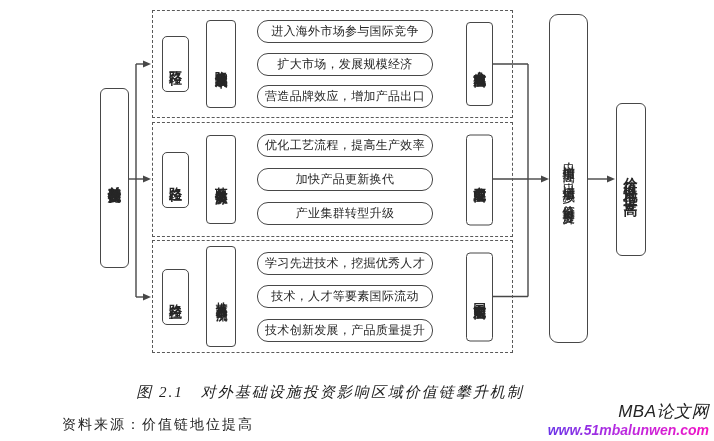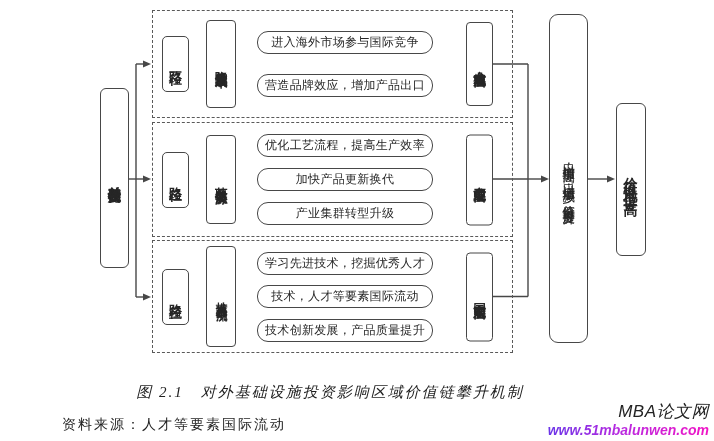--- a/index.html
+++ b/index.html
@@ -71,20 +71,21 @@
 
   <div class="group" style="top:10px;height:108px;">
     <div class="box path-box">
       <span class="vtext">路径一</span>
     </div>
     <div class="box mech-box" style="top:9px;bottom:9px;">
       <span class="vtext">降低贸易成本</span>
     </div>
     <div class="pillstack">
       <div class="pill">进入海外市场参与国际竞争</div>
+      <div class="pill">扩大市场，发展规模经济</div>
       <div class="pill">营造品牌效应，增加产品出口</div>
     </div>
     <div class="box level-box">
       <span class="vtext">企业微观层面</span>
     </div>
   </div>
 
   <div class="group" style="top:240px;height:113px;">
     <div class="box path-box">
       <span class="vtext">路径三</span>
@@ -121,20 +122,20 @@
 
   <div class="box outcome-box">
     <span class="vtext">出口增加值提高，进口增加值减少，价值链参与度提升</span>
   </div>
 
   <div class="box result-box">
     <span class="vtext">价值链地位提高</span>
   </div>
 
   <div class="caption">图 2.1　对外基础设施投资影响区域价值链攀升机制</div>
-  <div class="source-note">资料来源：人才等要素国际流动</div>
+  <div class="source-note">资料来源：价值链地位提高</div>
 
   <div class="watermark">
     <div class="wm-name">MBA论文网</div>
     <div class="wm-url">www.51mbalunwen.com</div>
   </div>
 
 </div>
 
 </body></html>

